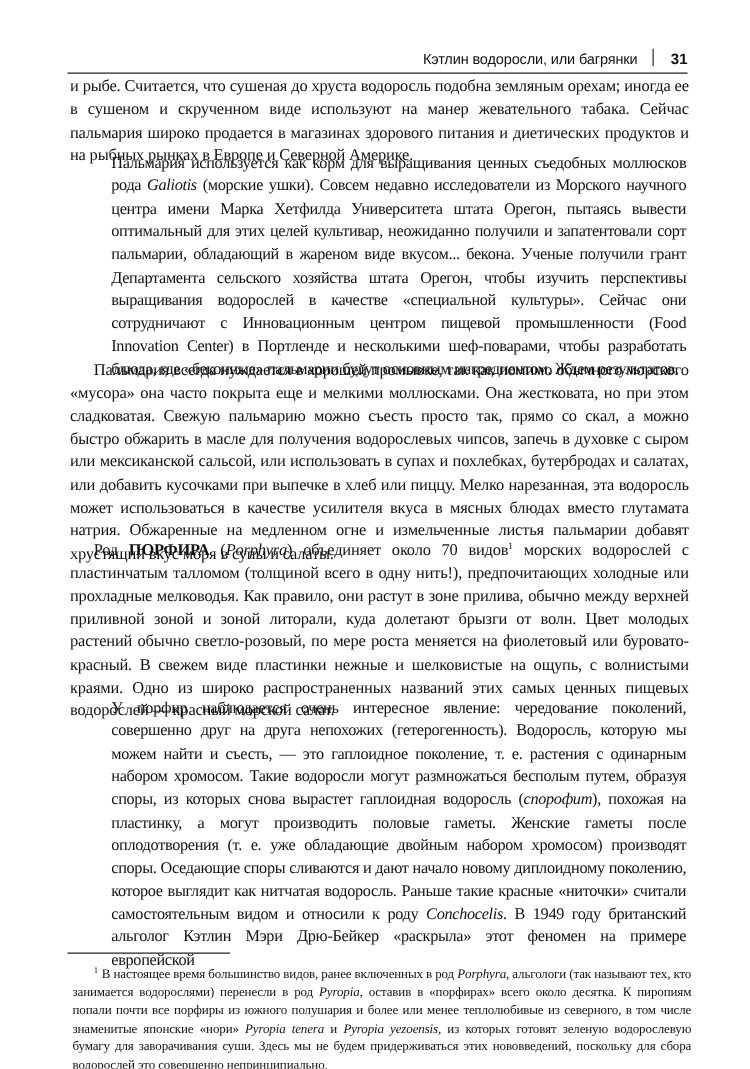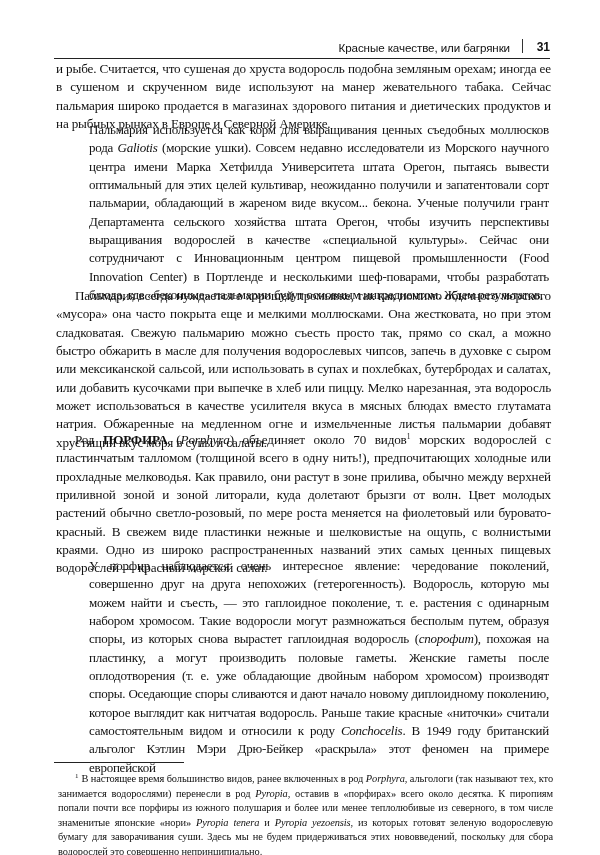--- a/index.html
+++ b/index.html
@@ -37,21 +37,21 @@
       text-indent: 17px; letter-spacing: -0.1px;
     }
     .fn-mark { font-size: 7px; vertical-align: 4px; margin-right: 3px; }
     sup.fn-ref { font-size: 7.5px; vertical-align: 5px; line-height: 0; }
     .b { font-weight: bold; }
   </style>
 </head>
 <body>
 
 <div class="page-header">
-  <span class="running-title">Красные качестве, или багрянки</span>
+  <span class="running-title">Кэтлин водоросли, или багрянки</span>
   <span class="header-sep"></span>
   <span class="page-number">31</span>
 </div>
 
 <p class="para p-main" style="top:60px;"><span>и рыбе. Считается, что сушеная до хруста водоросль подобна земляным орехам; иногда ее в сушеном и скрученном виде используют на манер жевательного табака. Сейчас пальмария широко продается в магазинах здорового питания и диетических продуктов и на рыбных рынках в Европе и Северной Америке.</span></p>
 
 <p class="para p-inset" style="top:121px;"><span>Пальмария используется как корм для выращивания ценных съедобных моллюсков рода </span><i>Galiotis</i><span> (морские ушки). Совсем недавно исследователи из Морского научного центра имени Марка Хетфилда Университета штата Орегон, пытаясь вывести оптимальный для этих целей культивар, неожиданно получили и запатентовали сорт пальмарии, обладающий в жареном виде вкусом... бекона. Ученые получили грант Департамента сельского хозяйства штата Орегон, чтобы изучить перспективы выращивания водорослей в качестве «специальной культуры». Сейчас они сотрудничают с Инновационным центром пищевой промышленности (Food Innovation Center) в Портленде и несколькими шеф-поварами, чтобы разработать блюда, где «беконные» пальмарии будут основным ингредиентом. Ждем результатов.</span></p>
 
 <p class="para p-main p-indent-first" style="top:287px;"><span>Пальмария всегда нуждается в хорошей промывке, так как помимо обычного морского «мусора» она часто покрыта еще и мелкими моллюсками. Она жестковата, но при этом сладковатая. Свежую пальмарию можно съесть просто так, прямо со скал, а можно быстро обжарить в масле для получения водорослевых чипсов, запечь в духовке с сыром или мексиканской сальсой, или использовать в супах и похлебках, бутербродах и салатах, или добавить кусочками при выпечке в хлеб или пиццу. Мелко нарезанная, эта водоросль может использоваться в качестве усилителя вкуса в мясных блюдах вместо глутамата натрия. Обжаренные на медленном огне и измельченные листья пальмарии добавят хрустящий вкус моря в супы и салаты.</span></p>
 

